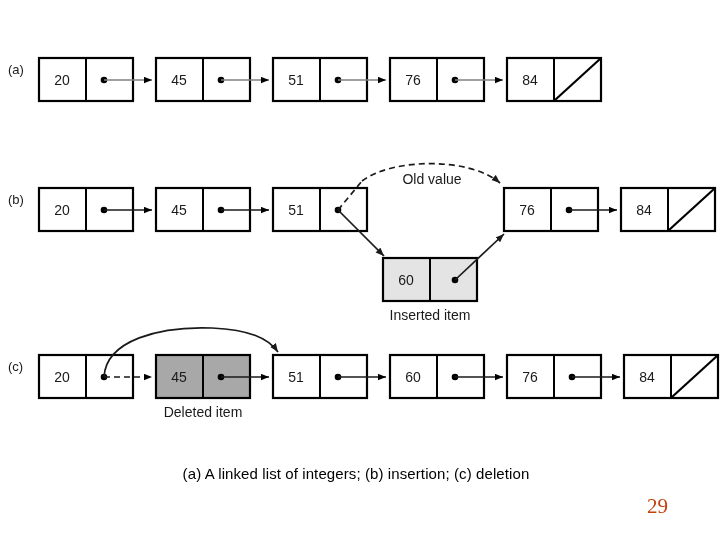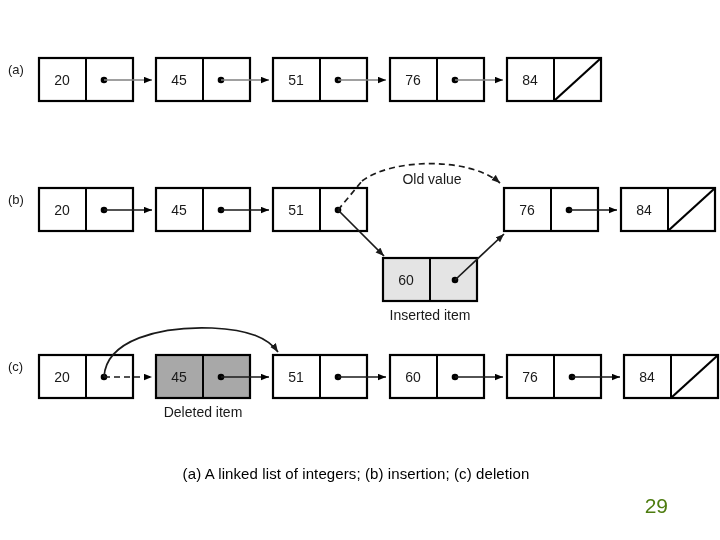--- a/index.html
+++ b/index.html
@@ -38,23 +38,23 @@
     text-align: center;
     font-family: "Liberation Sans", sans-serif;
     font-size: 15px;
     color: #000000;
     letter-spacing: 0.1px;
   }
   .page-number {
     position: absolute;
     right: 52px;
     top: 494px;
-    font-family: Liberation Sans, sans-serif;
+    font-family: Liberation Serif, serif;
     font-size: 21px;
-    color: #4d7c0f;
+    color: #c2410c;
   }
   
   .row-label {
     font-family: "Liberation Sans", sans-serif;
     font-size: 13px;
     fill: #1a1a1a;
   }
   .node-value {
     font-family: "Liberation Sans", sans-serif;
     font-size: 14px;

